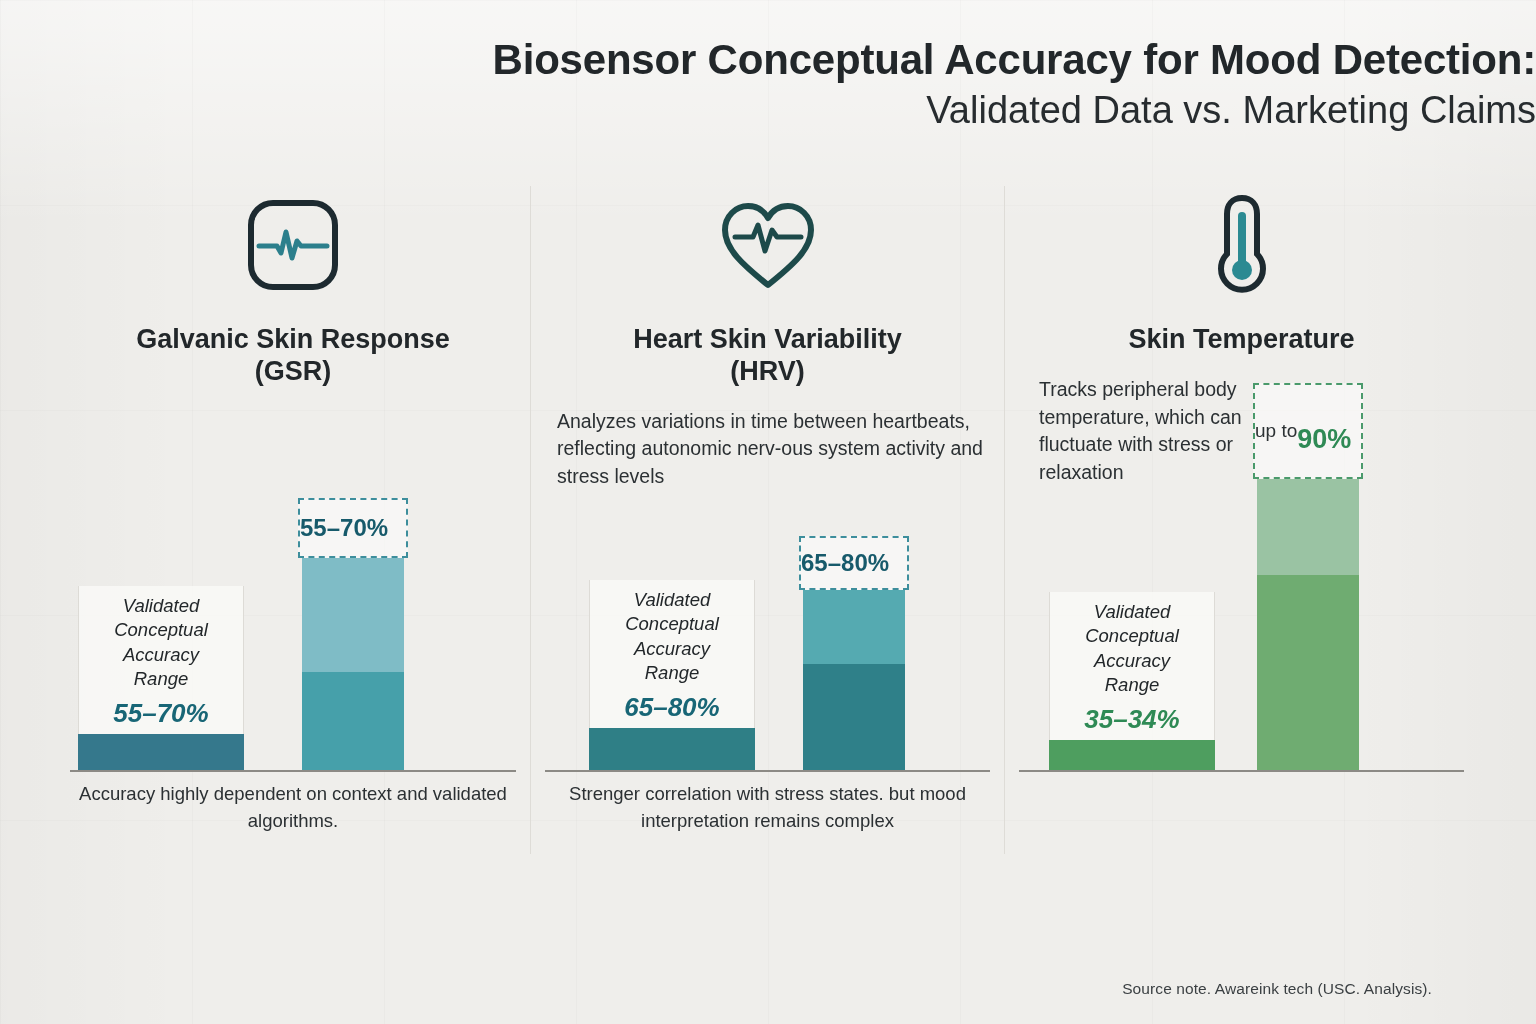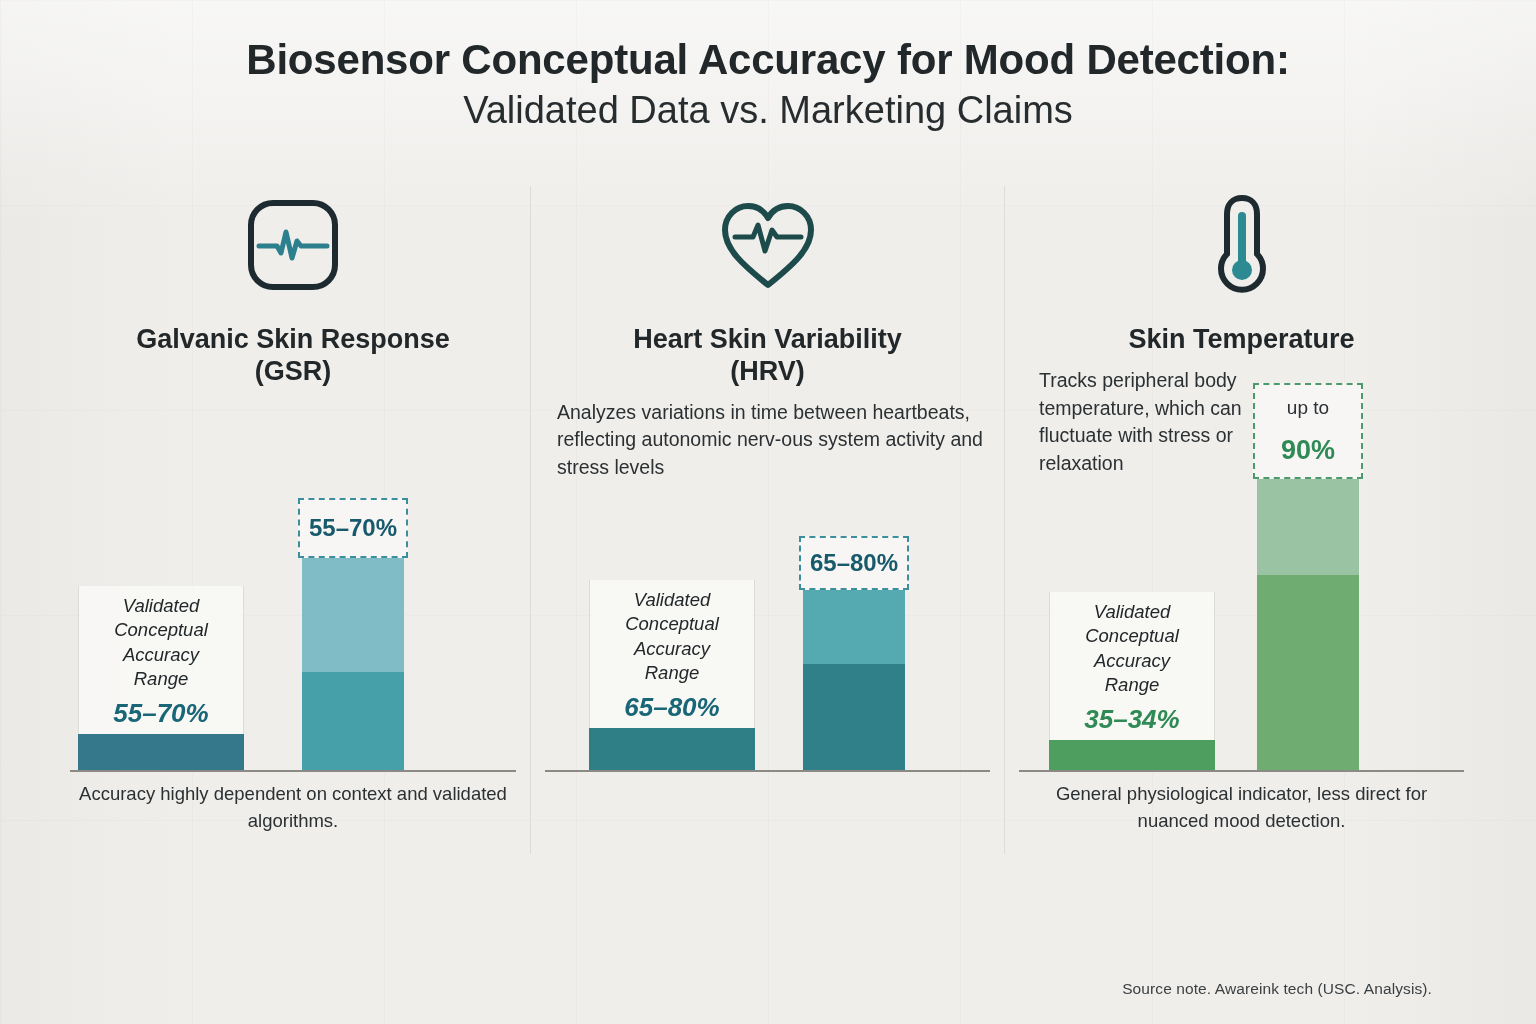--- a/index.html
+++ b/index.html
@@ -36,21 +36,21 @@
     background-size: 192px 100%, 100% 205px;
     pointer-events: none;
   }
 
   
   .title-block {
     position: absolute;
     top: 34px;
     left: 0;
     width: 1536px;
-    text-align: center;
+    text-align: right;
   }
   .title-line1 {
     font-size: 42px;
     font-weight: bold;
     letter-spacing: -0.2px;
     color: #22272a;
     line-height: 1.22;
   }
   .title-line2 {
     font-size: 38px;
@@ -89,21 +89,21 @@
     font-weight: bold;
     line-height: 1.18;
     color: #22272a;
     padding: 0 18px;
     margin-top: 20px;
   }
   .col-desc {
     font-size: 19.5px;
     line-height: 1.42;
     color: #2b3033;
-    margin-top: 11px;
+    margin-top: 20px;
     padding: 0 12px;
   }
   .col:nth-child(1) .col-desc { padding-left: 6px; padding-right: 14px; }
   .col:nth-child(2) .col-desc { padding-left: 26px; padding-right: 10px; }
   .col:nth-child(3) .col-desc {
     padding-left: 34px; padding-right: 160px;
   }
 
   
   .chart {
@@ -152,23 +152,22 @@
   .col3 .seg-top    { background: #9ac3a3; }
   .col3 .seg-bottom { background: #6fac71; }
 
   
   .claim-box {
     position: absolute;
     box-sizing: border-box;
     border: 2px dashed #3d8e9c;
     background: rgba(250,250,248,0.72);
     display: flex;
-    flex-direction: column;
+    flex-direction: row;
     align-items: center;
-    justify-content: center;
     line-height: 1.12;
   }
   .col1 .claim-box { left: 242px; width: 110px; bottom: 214px; height: 60px; }
   .col2 .claim-box { left: 268px; width: 110px; bottom: 182px; height: 54px; }
   .col3 .claim-box { left: 248px; width: 110px; bottom: 293px; height: 96px; border-color: #4a9a6b; }
 
   .claim-pre {
     font-size: 19px;
     color: #2c3134;
     font-weight: normal;
@@ -344,20 +343,21 @@
           <div class="bar-seg seg-bottom" style="height:59%"></div>
         </div>
 
         <div class="claim-box">
           <div class="claim-val">65–80%</div>
         </div>
 
         <div class="baseline"></div>
       </div>
 
+      <div class="col-note">Strenger correlation with stress states. but mood interpretation remains complex</div>
     </div>
 
     <div class="col col3">
       <div class="icon-wrap">
         <svg width="80" height="110" viewBox="0 0 80 110" aria-hidden="true">
           <path d="M40 8 C30 8 25 15 25 24 V64 A21 21 0 1 0 55 64 V24 C55 15 50 8 40 8 Z" fill="none" stroke="#1d2a30" stroke-width="6"></path>
           <line x1="40" y1="26" x2="40" y2="76" stroke="#2b8a92" stroke-width="8" stroke-linecap="round"></line>
           <circle cx="40" cy="80" r="10" fill="#2b8a92"></circle>
         </svg>
       </div>
@@ -385,21 +385,20 @@
         </div>
 
         <div class="claim-box">
           <div class="claim-pre">up to</div>
           <div class="claim-val">90%</div>
         </div>
 
         <div class="baseline"></div>
       </div>
 
-      <div class="col-note">General physiological indicator, less direct for nuanced mood detection.</div>
     </div>
 
   </div>
 
 
   <div class="source-note">Source note. Awareink tech (USC. Analysis).</div>
 
 </div>
 
 </body></html>

